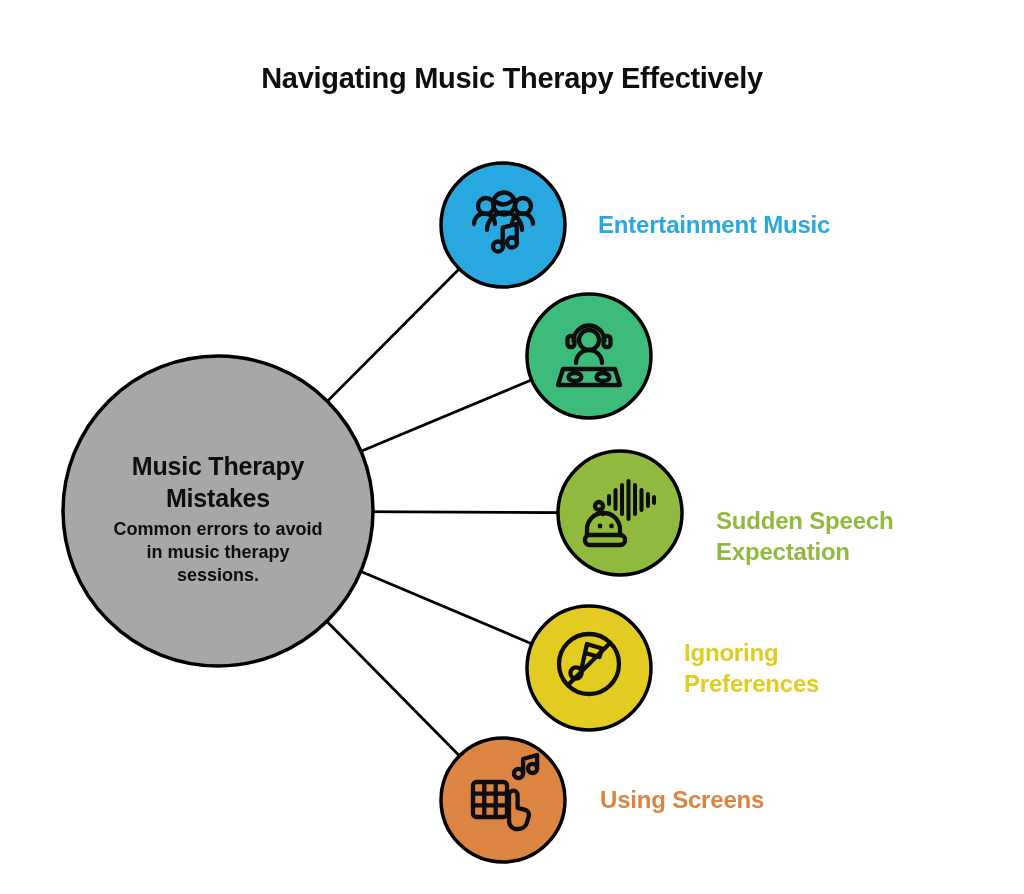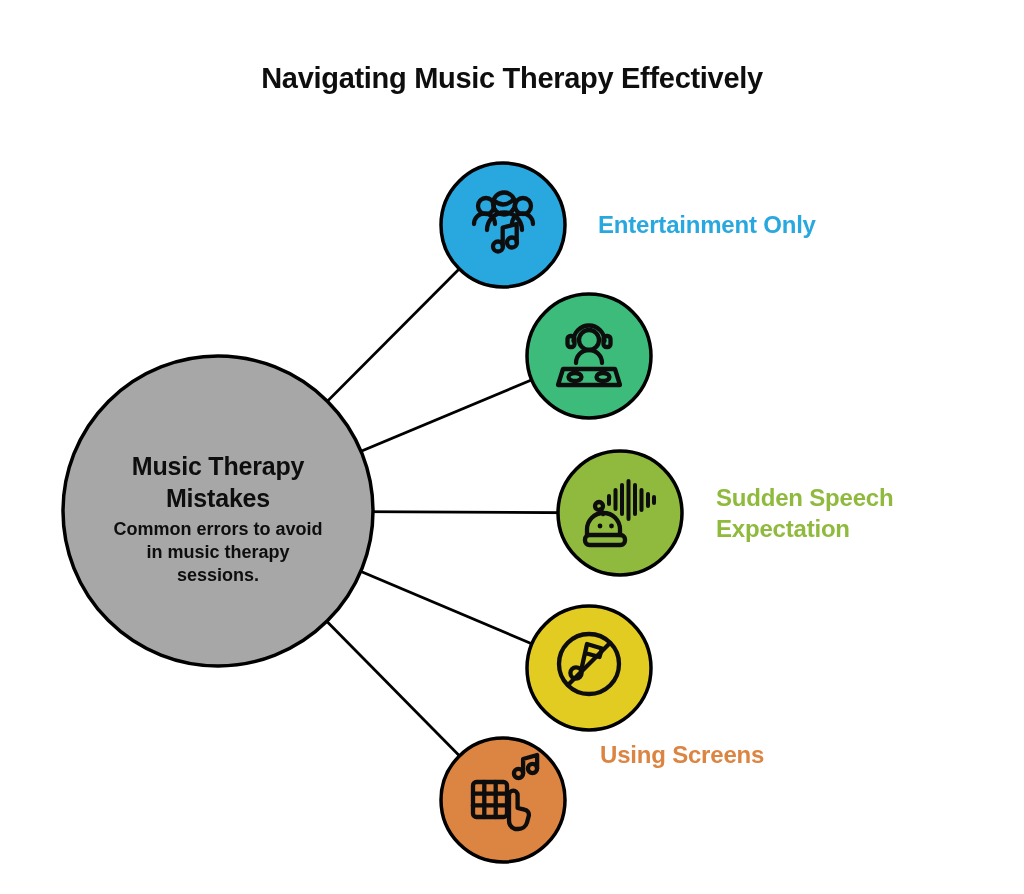--- a/index.html
+++ b/index.html
@@ -53,21 +53,21 @@
     font-weight: 700;
     line-height: 1.3;
     letter-spacing: -0.2px;
     white-space: nowrap;
   }
   .node-label.wrap { white-space: normal; }
   .label-entertainment { left: 598px; top: 225px; }
   .label-overstim      { left: 682px; top: 356px; }
   .label-speech        { left: 716px; top: 513px; width: 210px; }
   .label-preferences   { left: 684px; top: 668px; width: 175px; }
-  .label-screens       { left: 600px; top: 755px; }
+  .label-screens       { left: 600px; top: 800px; }
 </style>
 </head>
 <body>
 
 <div class="canvas">
 
   <svg class="diagram-svg" width="1024" height="894" viewBox="0 0 1024 894">
 
     <g stroke-width="2.8" fill="none" stroke="#000000">
       <line x1="218" y1="511" x2="503" y2="225"></line>
@@ -148,17 +148,18 @@
     </g>
   </svg>
 
   <div class="page-title">Navigating Music Therapy Effectively</div>
 
   <div class="center-text">
     <div class="heading">Music Therapy Mistakes</div>
     <div class="description">Common errors to avoid in music therapy sessions.</div>
   </div>
 
-  <div class="node-label label-entertainment" style="color: rgb(41, 168, 224);">Entertainment Only</div>
-  <div class="node-label wrap label-speech" style="color: rgb(143, 186, 61);">Sudden Speech Expectation</div>
+  <div class="node-label label-entertainment" style="color: rgb(41, 168, 224);">Entertainment Music</div>
+  <div class="node-label wrap label-speech" style="color: rgb(143, 186, 61); margin-top: 23px;">Sudden Speech Expectation</div>
+  <div class="node-label wrap label-preferences" style="color: rgb(227, 204, 34);">Ignoring Preferences</div>
   <div class="node-label label-screens" style="color: rgb(220, 132, 65);">Using Screens</div>
 
 </div>
 
 </body></html>

